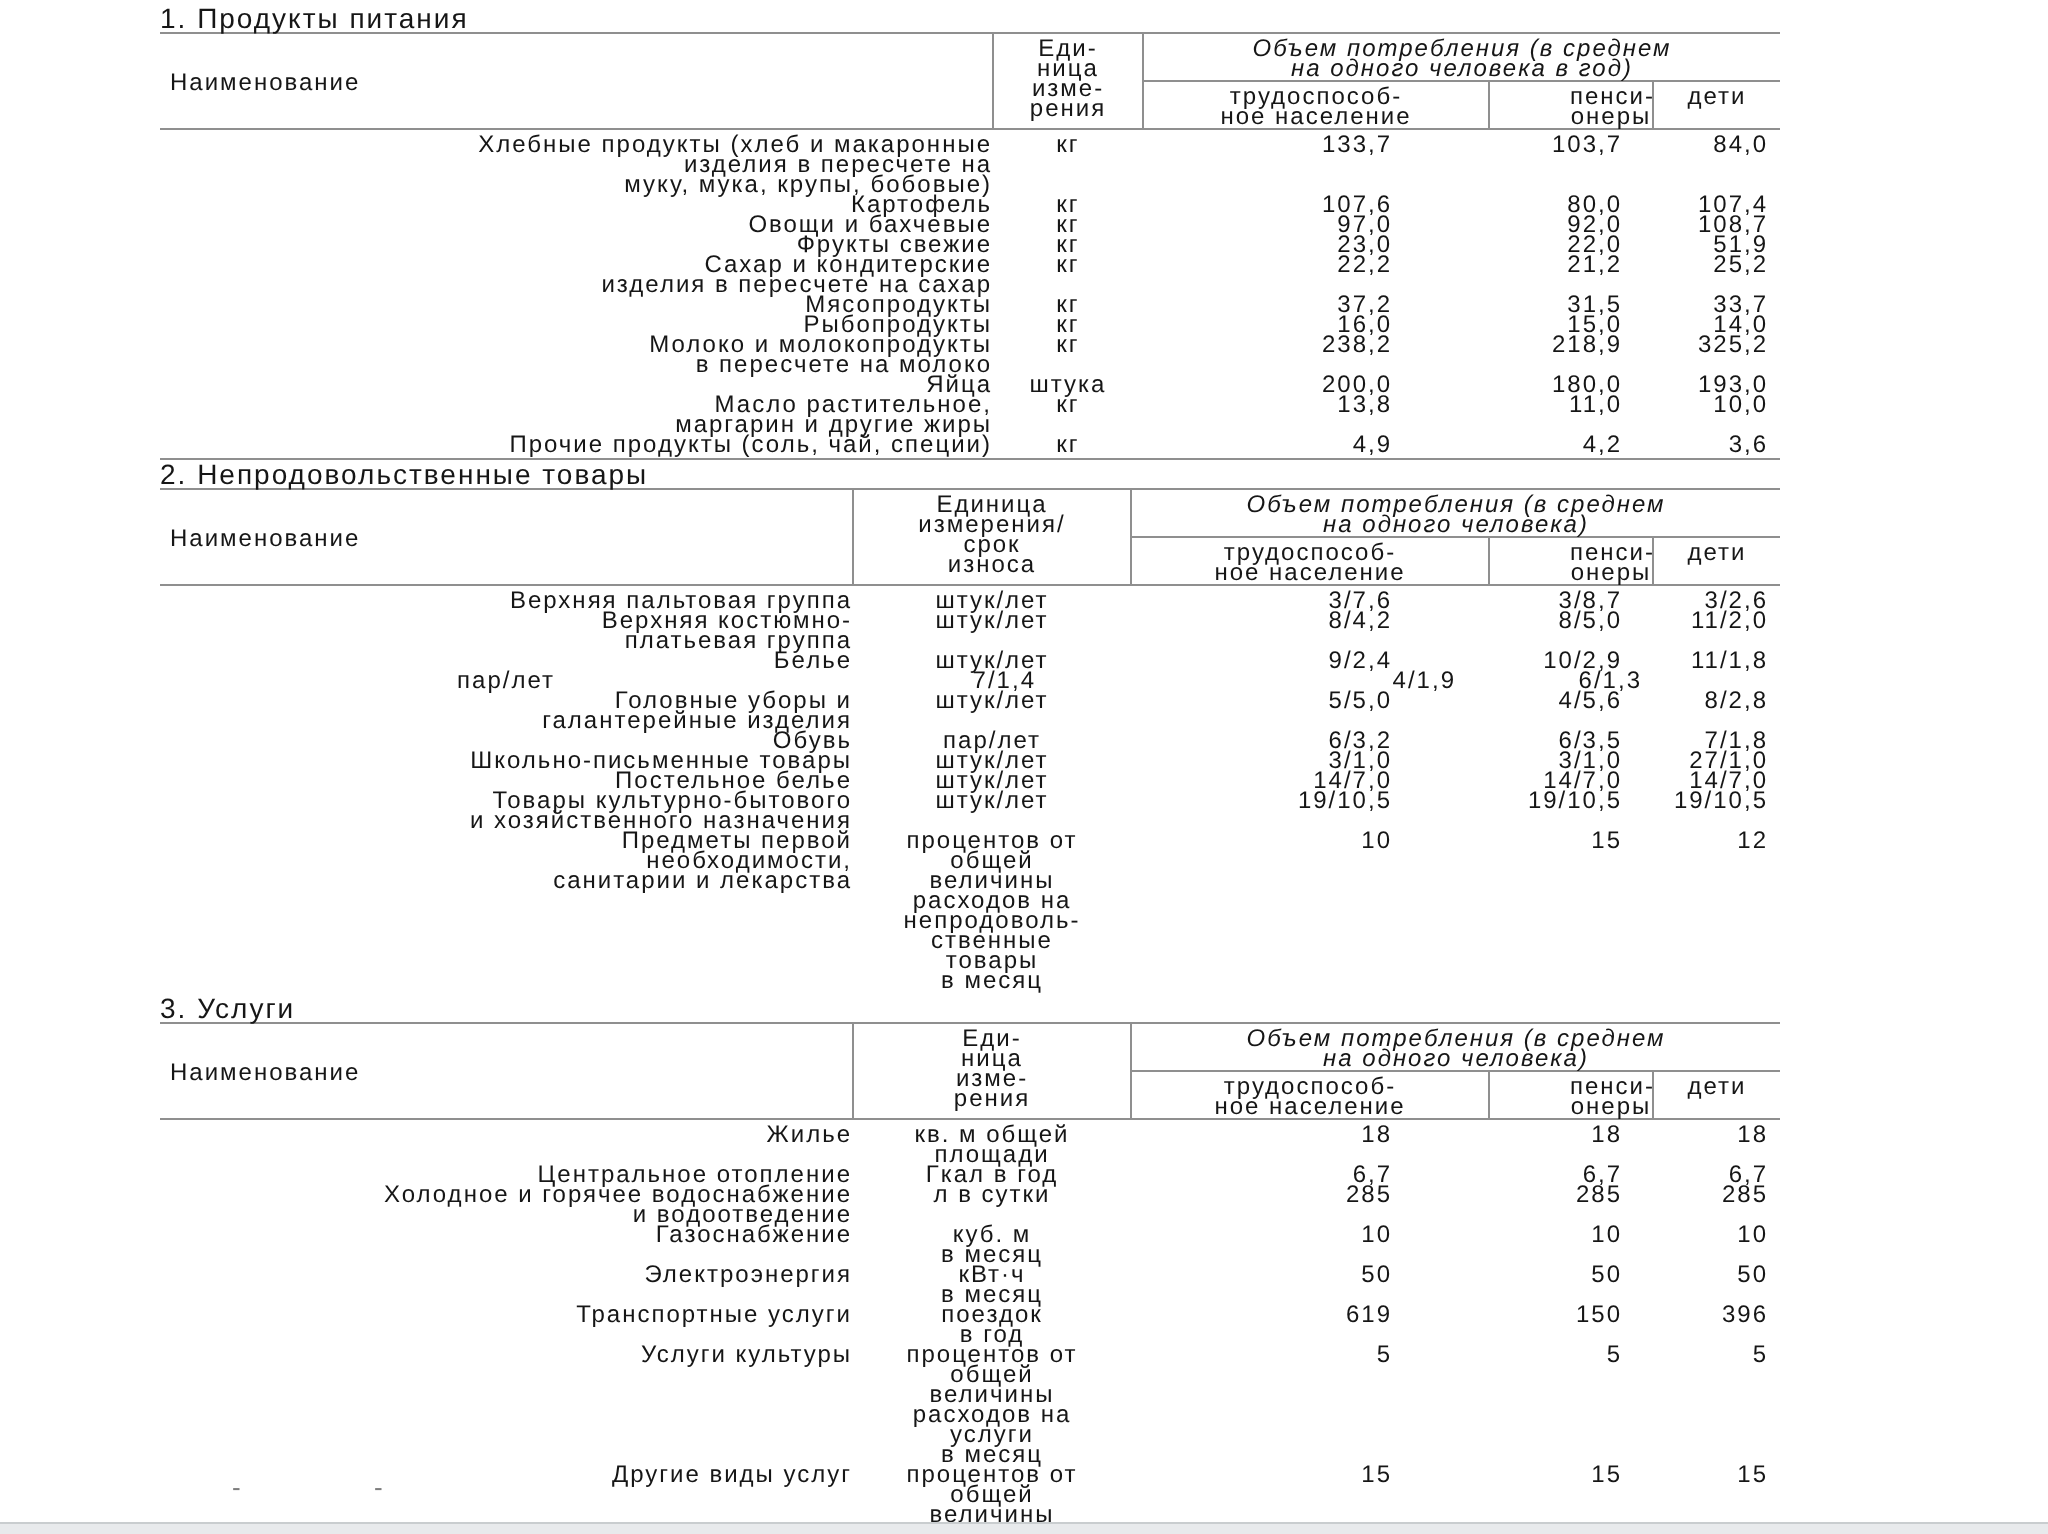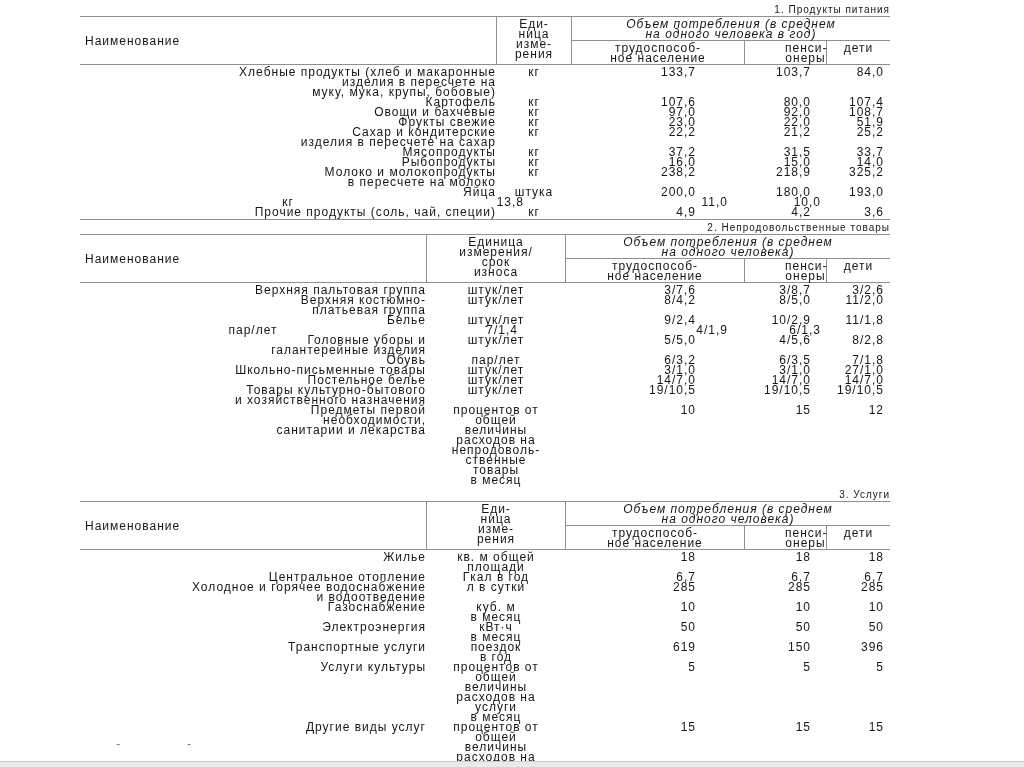--- a/index.html
+++ b/index.html
@@ -8,22 +8,22 @@
     width:1024px;height:767px;
     background:#ffffff;
     overflow:hidden;
     font-family:"Liberation Sans", sans-serif;
     color:#161616;
   }
   .content{position:absolute;left:80px;top:2px;width:810px;}
   .tbl{--c1:416px;--c2:76px;--c3:172px;--c4:83px;--c5:63px;--rule:#8f8f8f;}
   .tbl.wide{--c1:346px;--c2:140px;--c3:178px;}
   .tbl-title{
-    text-align:right;
-    font-size:10px;line-height:11px;letter-spacing:1px;
+    text-align:left;
+    font-size:14px;line-height:11px;letter-spacing:1px;
     margin:2px 0 1px 0;
     white-space:pre-line;
   }
   .thead{
     display:grid;
     grid-template-columns:var(--c1) var(--c2) var(--c3) var(--c4) var(--c5);
     grid-template-rows:auto auto;
     border-top:1px solid var(--rule);
     border-bottom:1px solid var(--rule);
     font-size:12px;line-height:10px;letter-spacing:1px;
@@ -155,20 +155,22 @@
             <div class="cell c-v c-v3">325,2</div>
           </div>
           <div class="trow">
             <div class="cell c-name">Яйца</div>
             <div class="cell c-unit">штука</div>
             <div class="cell c-v c-v1">200,0</div>
             <div class="cell c-v c-v2">180,0</div>
             <div class="cell c-v c-v3">193,0</div>
           </div>
           <div class="trow">
+            <div class="cell c-name">Масло растительное,
+маргарин и другие жиры</div>
             <div class="cell c-unit">кг</div>
             <div class="cell c-v c-v1">13,8</div>
             <div class="cell c-v c-v2">11,0</div>
             <div class="cell c-v c-v3">10,0</div>
           </div>
           <div class="trow">
             <div class="cell c-name">Прочие продукты (соль, чай, специи)</div>
             <div class="cell c-unit">кг</div>
             <div class="cell c-v c-v1">4,9</div>
             <div class="cell c-v c-v2">4,2</div>

